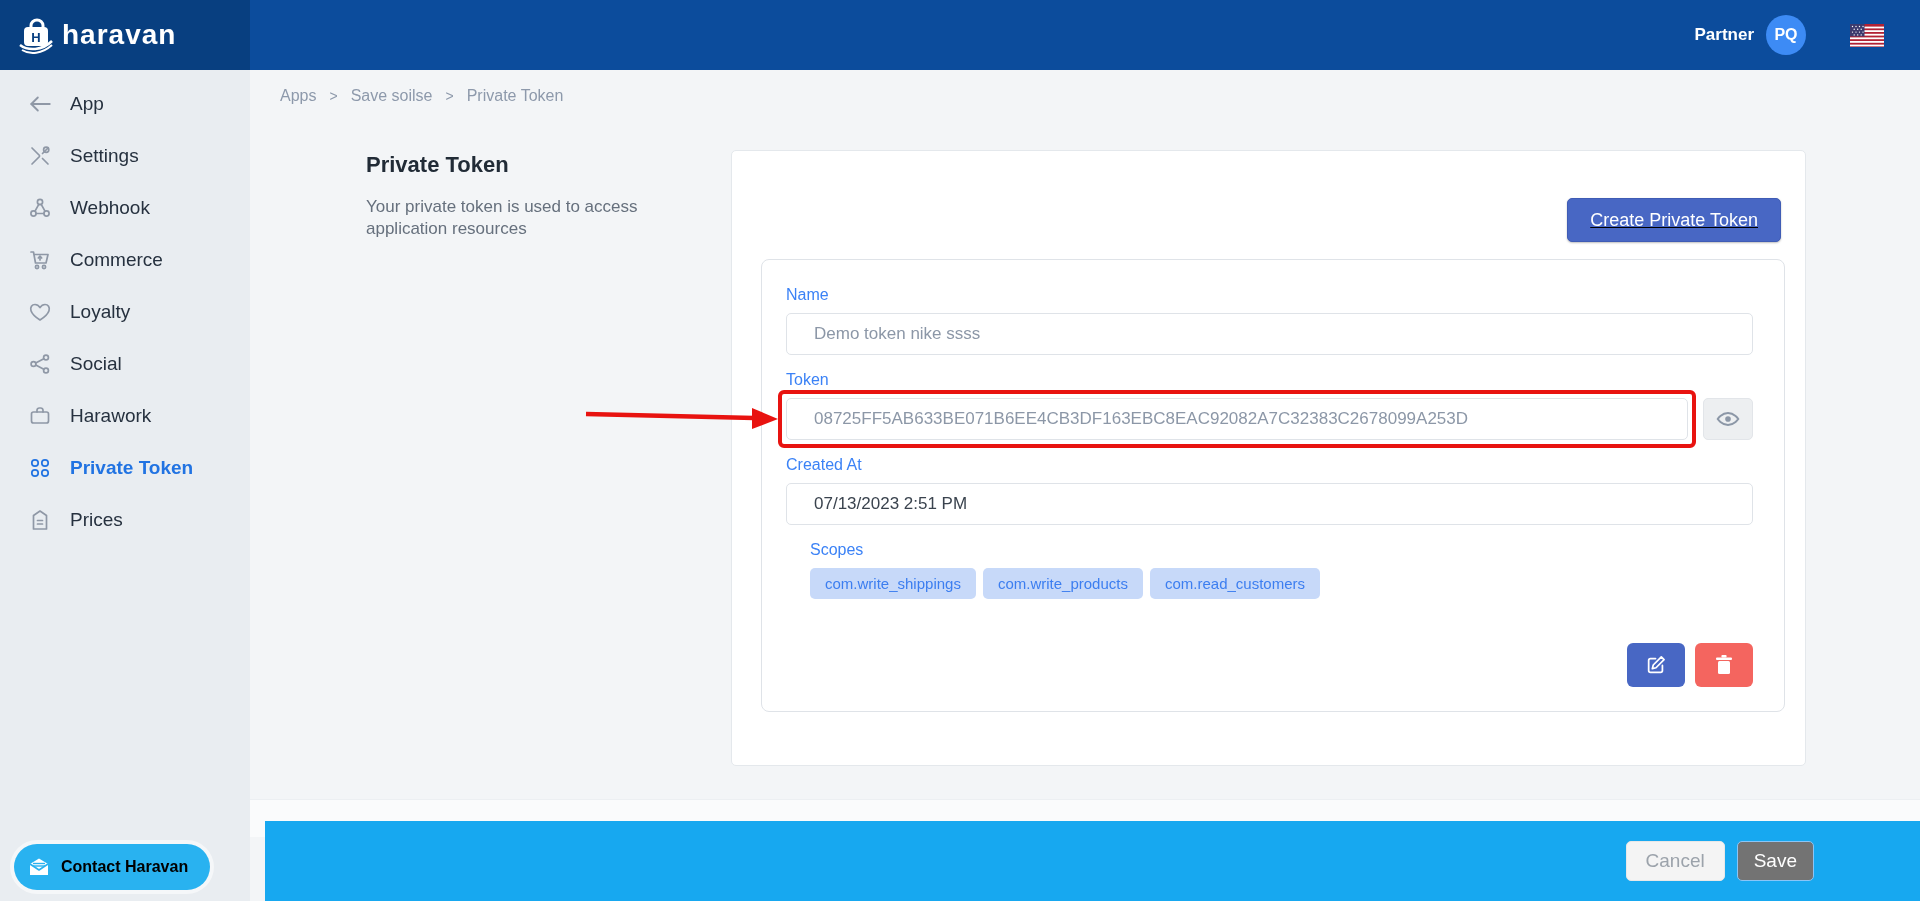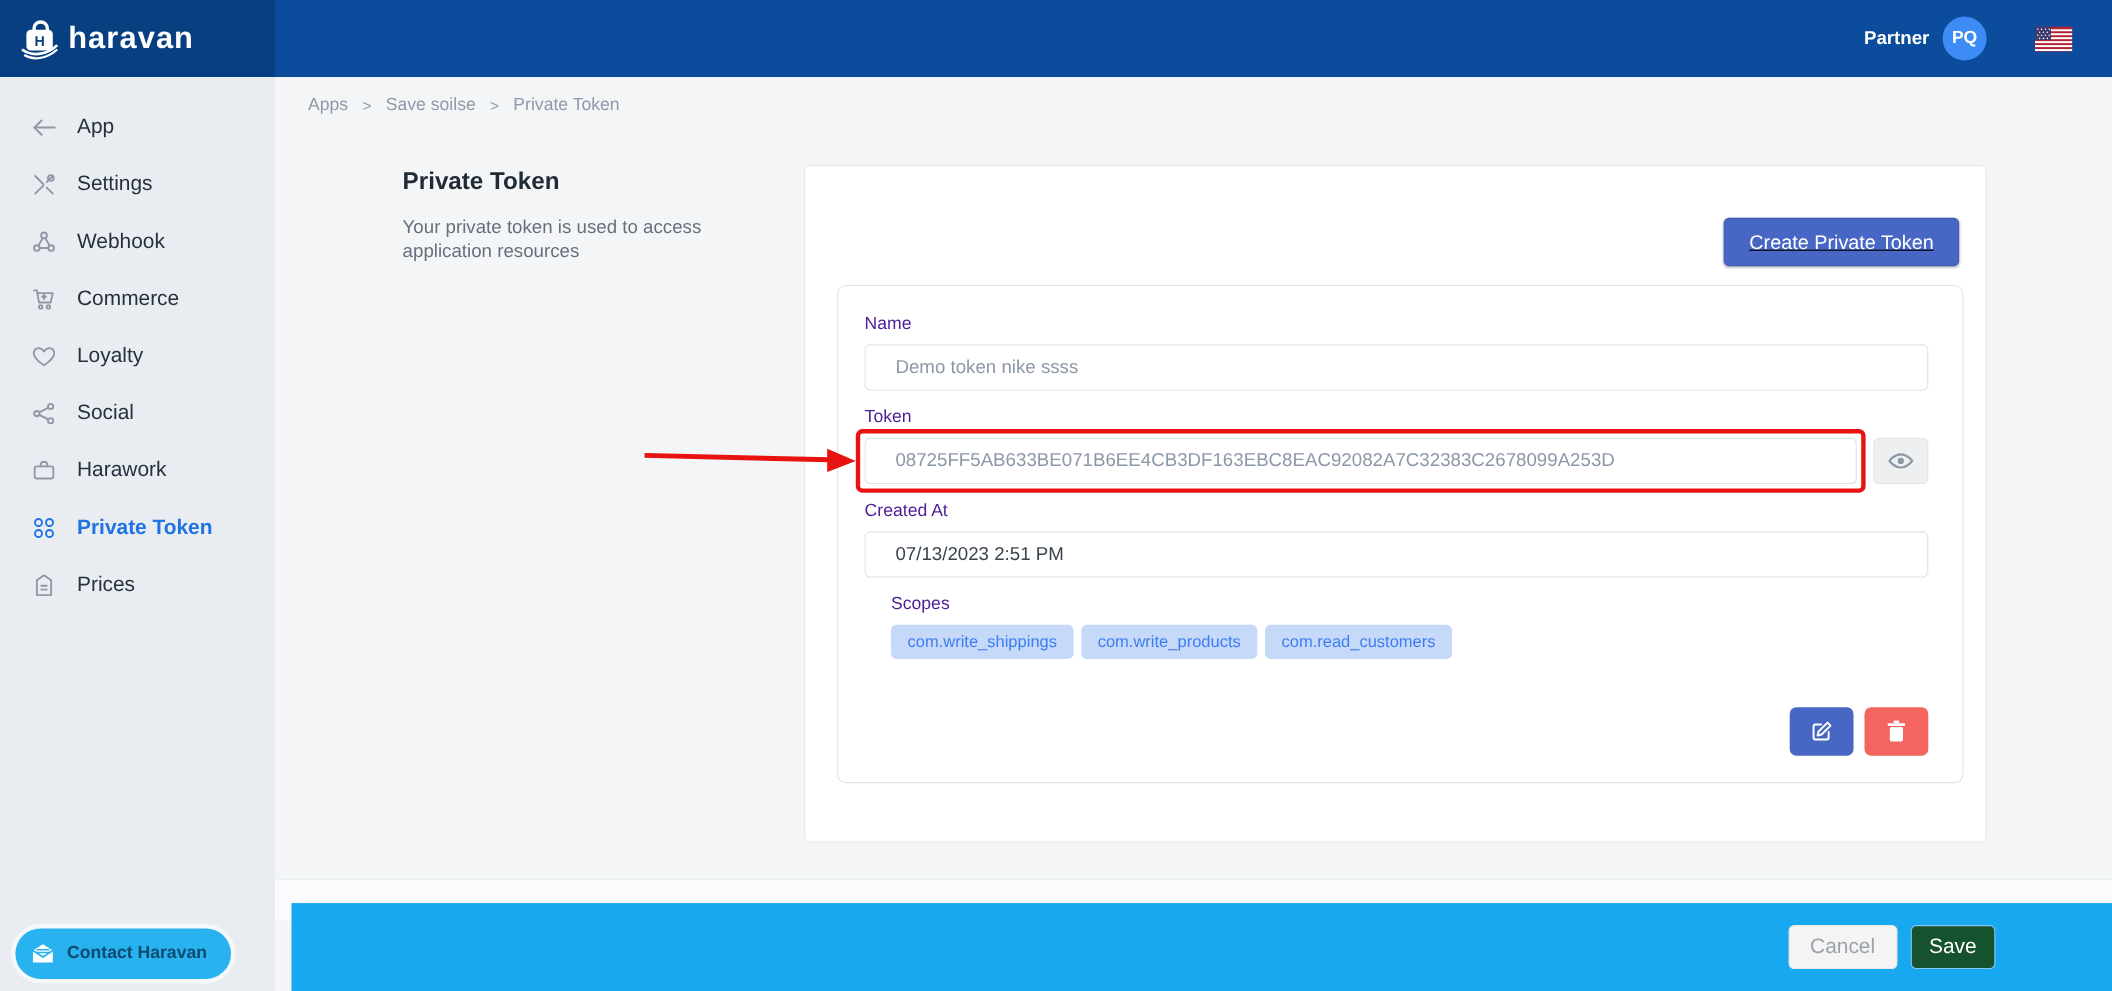--- a/index.html
+++ b/index.html
@@ -15,29 +15,29 @@
   .topbar { position:absolute; top:0; left:0; width:1920px; height:70px; background:#0c4c9c; display:flex; align-items:center; z-index:5; }
   .logo-area { width:250px; height:70px; background:#083f80; display:flex; align-items:center; padding-left:16px; flex:0 0 auto; }
   .brand-text { color:#fff; font-size:28px; font-weight:bold; letter-spacing:1px; margin-left:4px; }
   .topbar-right { margin-left:auto; display:flex; align-items:center; padding-right:36px; }
   .partner-label { color:#fff; font-size:17px; font-weight:bold; margin-right:12px; }
   .avatar { width:40px; height:40px; border-radius:50%; background:#3d8bf5; color:#fff; font-size:16px; font-weight:bold; display:flex; align-items:center; justify-content:center; cursor:pointer; }
   .flag { margin-left:44px; cursor:pointer; display:flex; }
 
   
   .sidebar { position:absolute; top:70px; left:0; bottom:0; width:250px; background:#e9edf1; z-index:4; }
-  .side-items { padding-top:20px; }
+  .side-items { padding-top:8px; }
   .side-item { display:flex; align-items:center; gap:17px; padding:13px 10px 13px 27px; font-size:19px; color:#26313f; cursor:pointer; }
   .side-item .icn { width:26px; height:26px; display:flex; align-items:center; justify-content:center; flex:0 0 auto; }
   .side-item svg { stroke:#8f98a6; fill:none; stroke-width:1.7; stroke-linecap:round; stroke-linejoin:round; }
   .side-item.active { color:#2173e2; font-weight:bold; }
   .side-item.active svg { stroke:#2173e2; }
 
   .contact-btn { position:absolute; left:14px; bottom:11px; height:46px; border:none; border-radius:24px;
-    background:#29b2f0; color:#0c4a6e; font-family:inherit; font-size:16px; font-weight:bold;
+    background:#29b2f0; color:#000000; font-family:inherit; font-size:16px; font-weight:bold;
     display:flex; align-items:center; gap:10px; padding:0 22px 0 13px; cursor:pointer;
     box-shadow:0 0 0 4px rgba(255,255,255,0.55); }
 
   
   .main { position:absolute; left:250px; top:70px; right:0; bottom:64px; background:#f3f5f7; }
   .pre-footer { position:absolute; left:250px; right:0; bottom:64px; height:38px; background:#fafbfc; border-top:1px solid #eceff2; }
 
   .breadcrumb { padding:16px 0 0 30px; height:36px; display:flex; align-items:center; gap:13px; font-size:16px; color:#8d99ab; }
   .crumb { cursor:pointer; }
   .crumb-sep { color:#8d99ab; font-size:14px; }
@@ -47,21 +47,21 @@
   .page-title { font-size:22px; font-weight:bold; color:#212b36; }
   .page-desc { margin-top:18px; font-size:17px; color:#66707d; line-height:1.32; max-width:285px; }
 
   .card { flex:1; background:#fff; border:1px solid #e4e8ec; border-radius:5px; min-height:616px; padding:47px 20px 50px 29px; position:relative; }
   .card-top { display:flex; justify-content:flex-end; margin-bottom:17px; padding-right:4px;text-decoration:underline; }
   .create-btn { background:#4867c4; color:#fff; border:1px solid #3f5cb5; border-radius:5px; font-family:inherit; font-size:18px; height:44px; padding:0 22px; cursor:pointer; box-shadow:0 1px 2px rgba(0,0,0,0.25); }
 
   .inner-card { border:1px solid #dfe3e8; border-radius:8px; padding:26px 31px 24px 24px; }
 
   .field { margin-bottom:16px; }
-  .field-label { font-size:16px; color:#4c1d95; margin-bottom:9px; }
+  .field-label { font-size:16px; color:#3b82f6; margin-bottom:9px; }
   .text-input { width:100%; height:42px; border:1px solid #dfe3e8; border-radius:5px; background:#fff; padding:0 27px; font-family:inherit; font-size:17px; color:#8c97a7; outline:none; }
   .text-input.dark { color:#3a434e; }
 
   .token-row { display:flex; gap:15px; position:relative; }
   .token-row .text-input { flex:1; }
   .eye-btn { width:50px; height:42px; flex:0 0 auto; background:#edeff1; border:1px solid #e2e5e9; border-radius:5px; display:flex; align-items:center; justify-content:center; cursor:pointer; }
 
   .annotation-box { position:absolute; inset:-8px 57px -8px -8px; border:4px solid #e81310; border-radius:6px; pointer-events:none; z-index:6; }
   .annotation-arrow { position:absolute; left:-202px; top:6px; width:194px; height:28px; pointer-events:none; z-index:6; }
 
@@ -69,21 +69,21 @@
   .chip { background:#c7d9f9; color:#3c7ef0; font-size:15px; padding:7px 15px; border-radius:5px; cursor:pointer; }
 
   .actions { display:flex; justify-content:flex-end; gap:10px; margin-top:44px; }
   .icon-btn { width:58px; height:44px; border:none; border-radius:6px; display:flex; align-items:center; justify-content:center; cursor:pointer; }
   .icon-btn.edit { background:#4867c4; }
   .icon-btn.delete { background:#f4655f; }
 
   
   .footer-bar { position:absolute; left:265px; right:0; bottom:0; height:80px; background:#17a8f0; display:flex; align-items:center; justify-content:flex-end; gap:12px; padding-right:106px; z-index:5; }
   .cancel-btn { background:#f4f4f4; color:#9ca3ab; border:1px solid #e8e8e8; border-radius:5px; font-family:inherit; font-size:19px; height:40px; padding:0 19px; cursor:pointer; }
-  .save-btn { background:#14532d; color:#fff; border:1px solid #8ac5f7; border-radius:5px; font-family:inherit; font-size:19px; height:40px; padding:0 16px; cursor:pointer; }
+  .save-btn { background:#737373; color:#fff; border:1px solid #8ac5f7; border-radius:5px; font-family:inherit; font-size:19px; height:40px; padding:0 16px; cursor:pointer; }
 </style>
 </head>
 <body>
 
 <header class="topbar">
   <div class="logo-area">
     <span style="display:flex;">
       <svg width="42" height="42" viewBox="0 0 42 42">
         <rect x="8" y="13" width="24" height="19" rx="4" fill="#ffffff"></rect>
         <path d="M15 15v-3.5a6 5.5 0 0 1 12 0V15" stroke="#ffffff" stroke-width="3" fill="none"></path>

